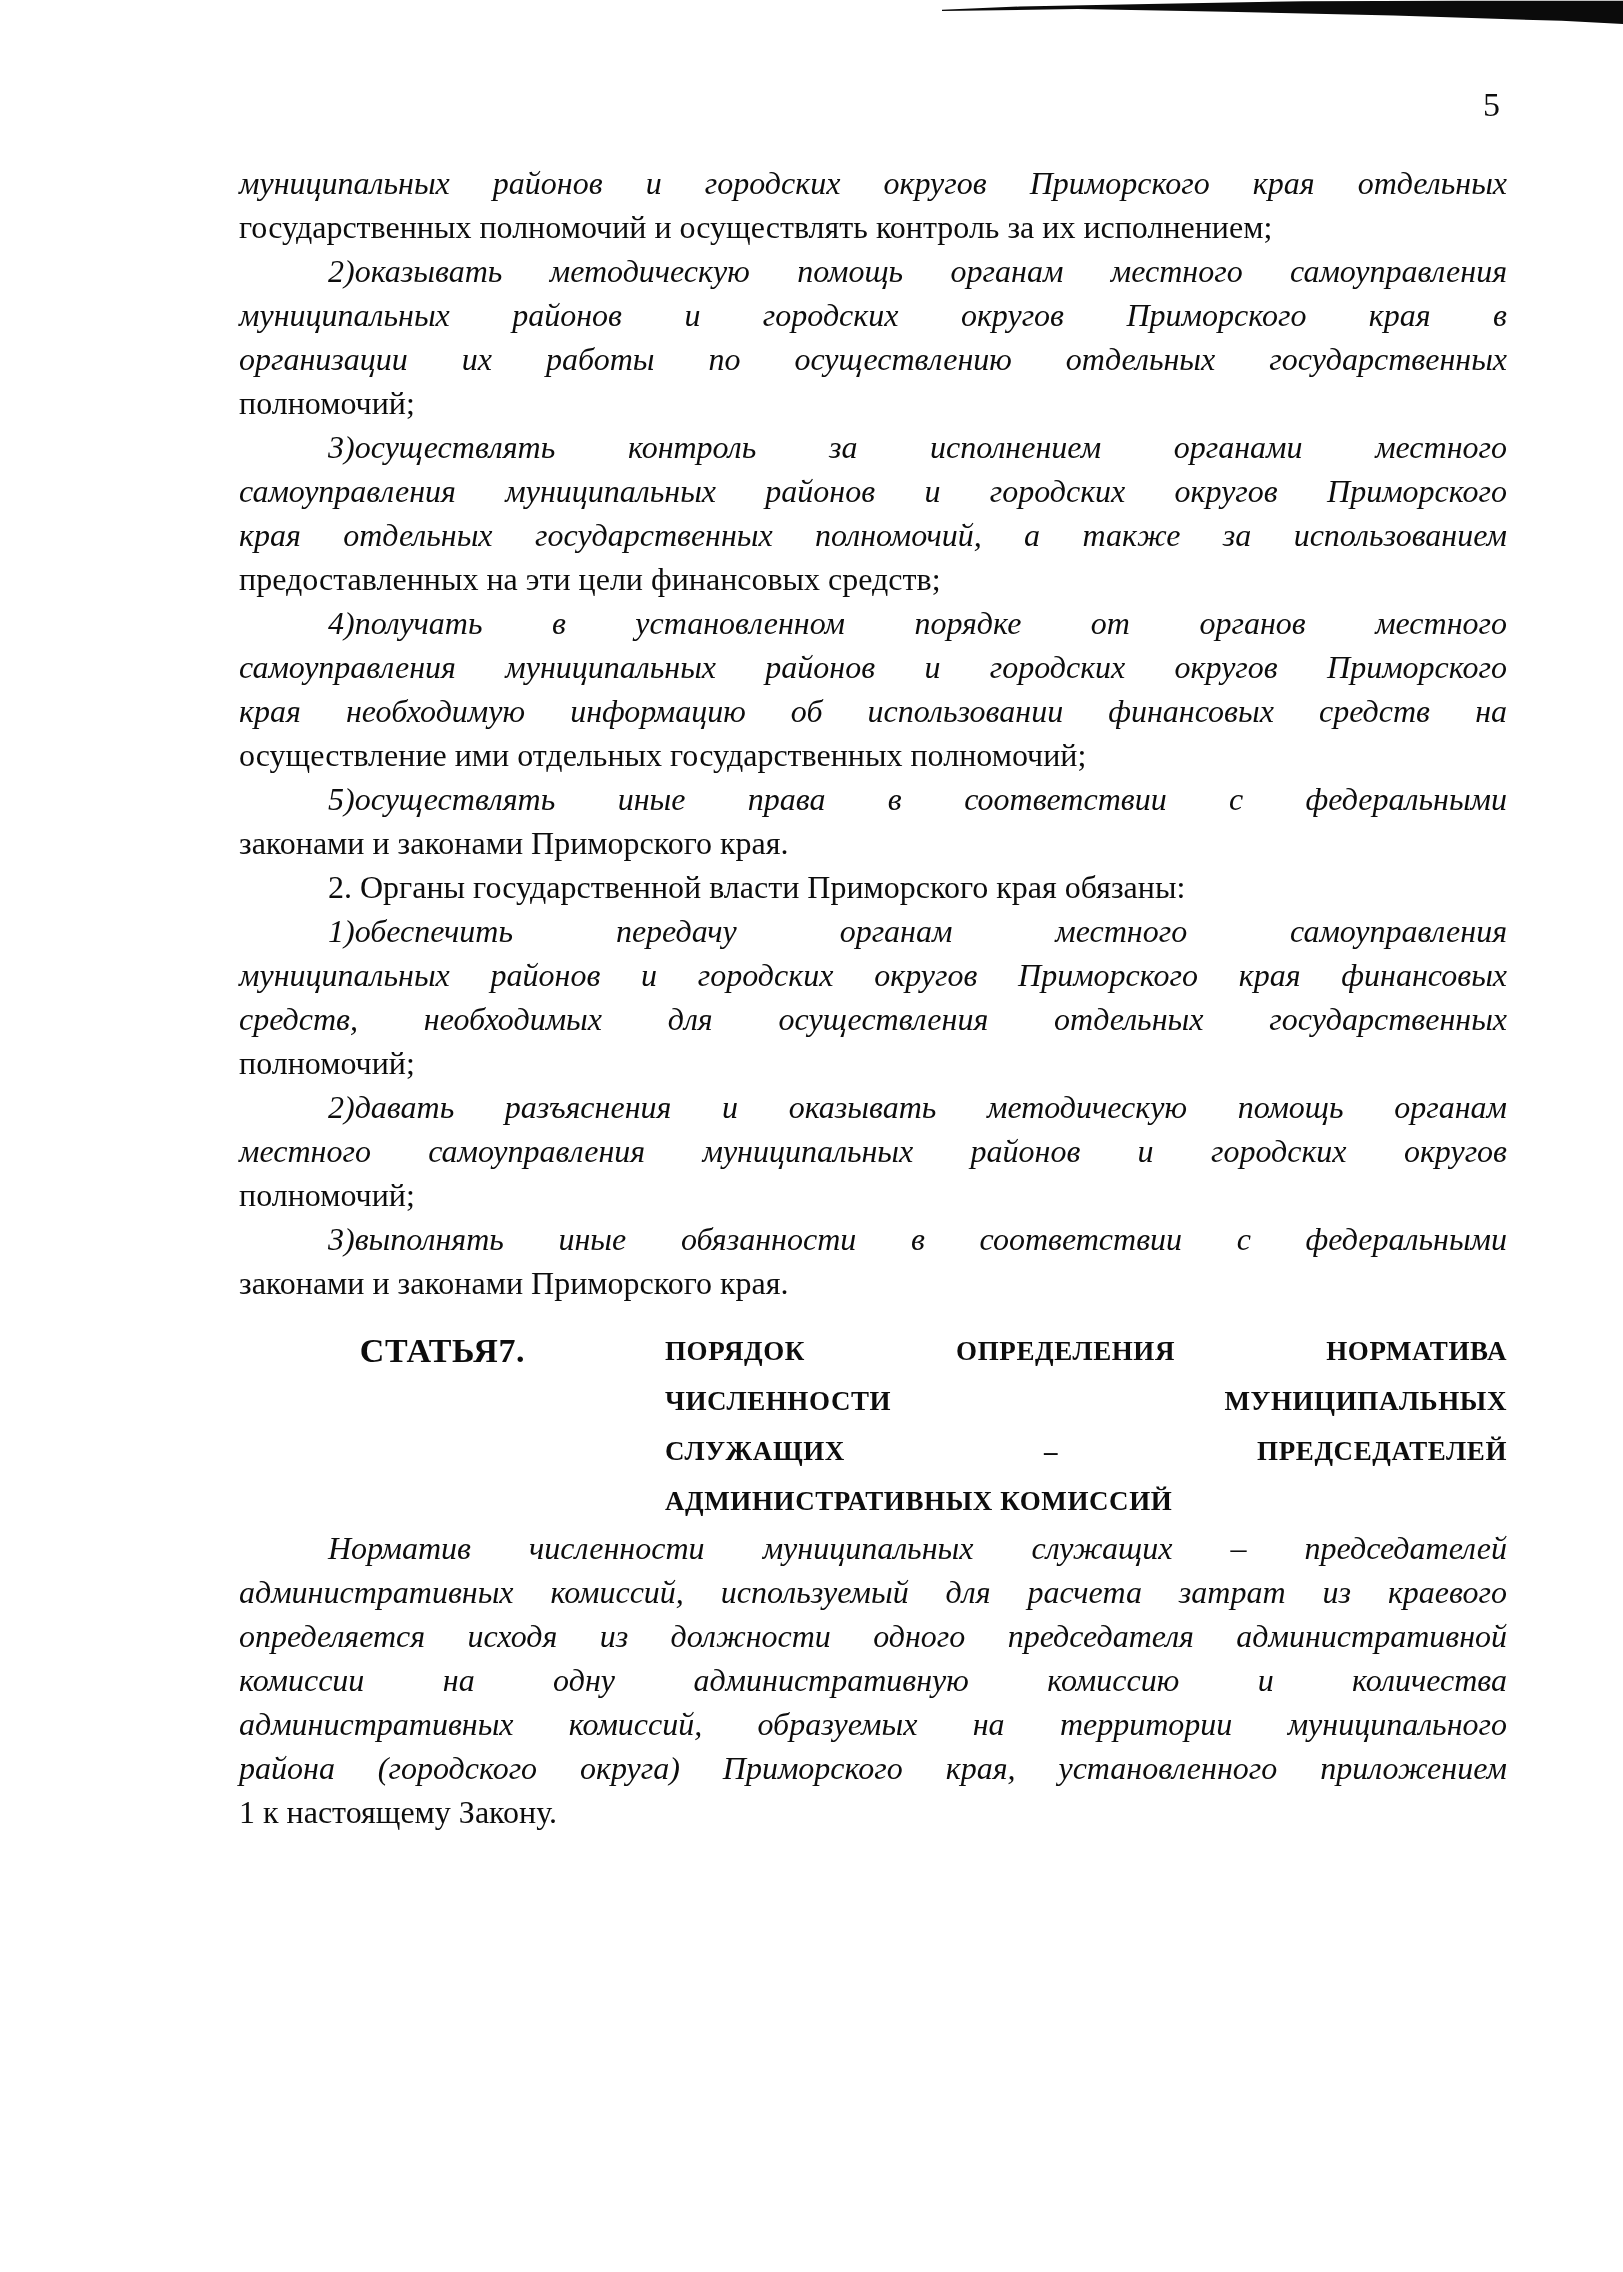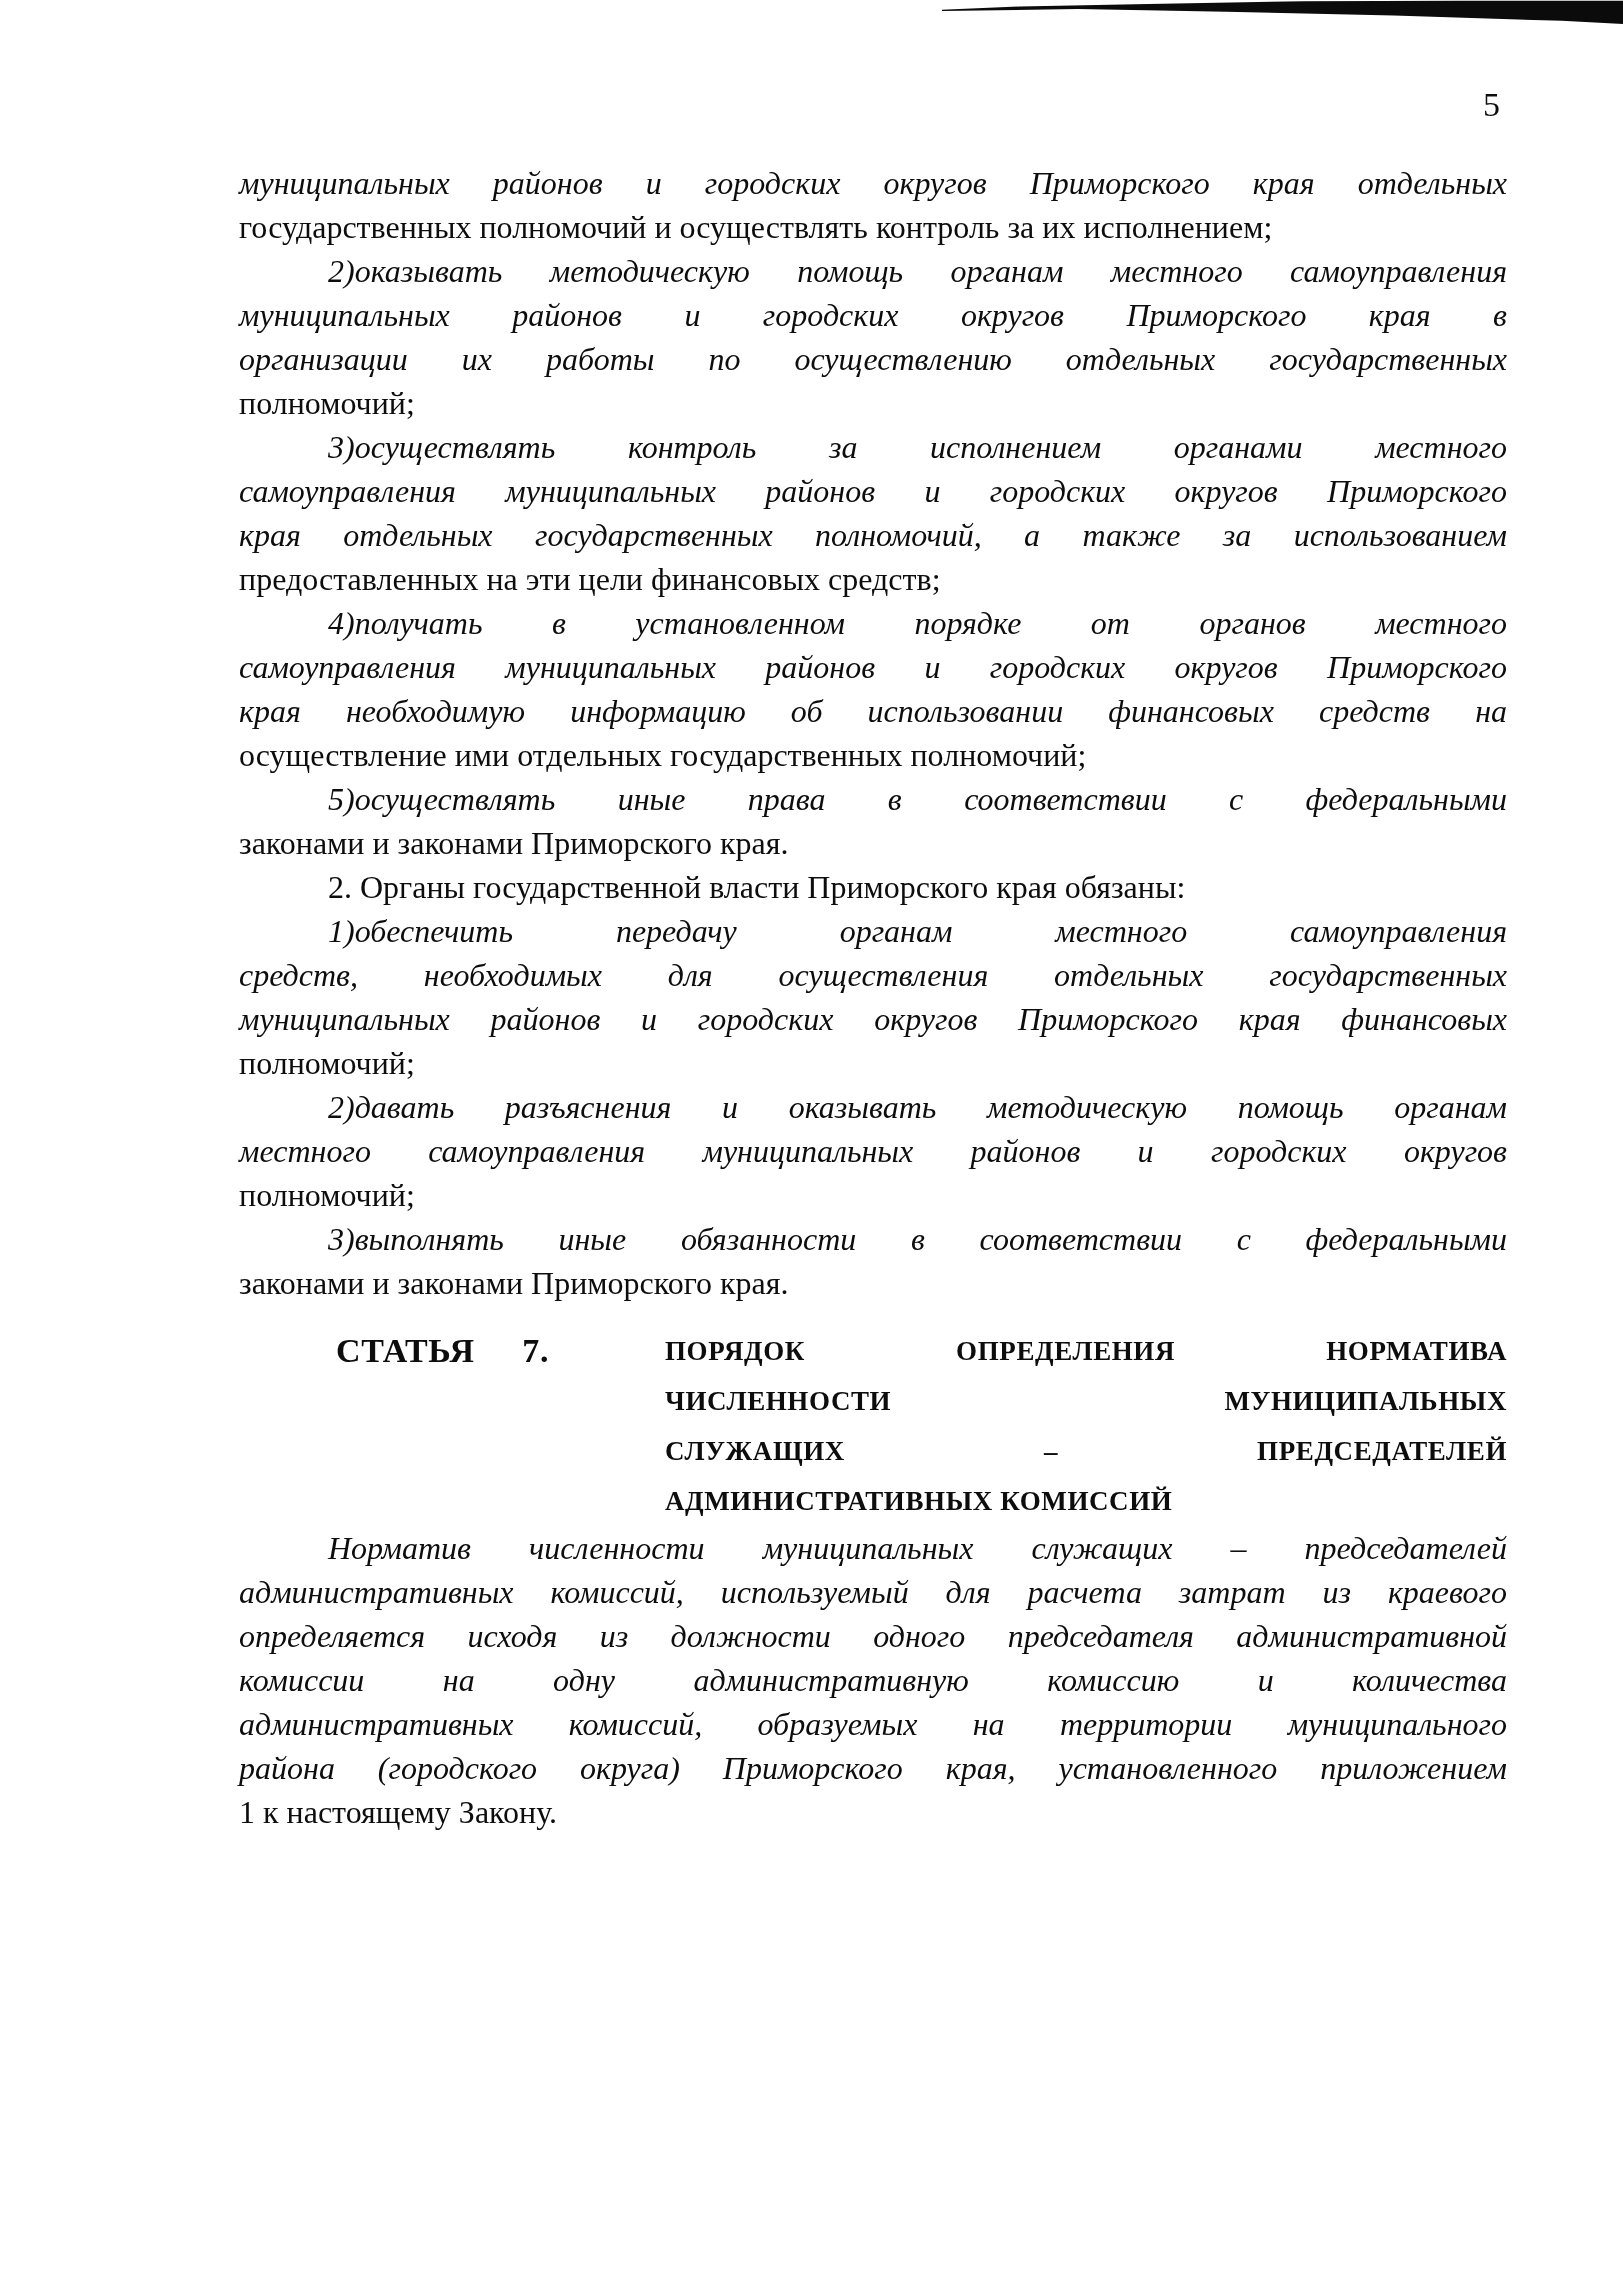--- a/index.html
+++ b/index.html
@@ -75,21 +75,21 @@
     position: absolute;
     left: -329px;
     top: 0;
     width: 213px;
     height: 50px;
     line-height: 50px;
     font-size: 34px;
     font-weight: bold;
     letter-spacing: 0.6px;
     display: flex;
-    justify-content: space-between;
+    justify-content: center;
   }
   .closing {
   }
 </style>
 </head>
 <body>
 
 <div class="page">
 
   <svg class="scan-mark" viewBox="0 0 1055 40" preserveAspectRatio="none" aria-hidden="true">
@@ -112,22 +112,22 @@
         <div class="line fill">края отдельных государственных полномочий, а также за использованием</div>
         <div class="line last">предоставленных на эти цели финансовых средств;</div>
         <div class="line fill indent">4)получать в установленном порядке от органов местного</div>
         <div class="line fill">самоуправления муниципальных районов и городских округов Приморского</div>
         <div class="line fill">края необходимую информацию об использовании финансовых средств на</div>
         <div class="line last">осуществление ими отдельных государственных полномочий;</div>
         <div class="line fill indent">5)осуществлять иные права в соответствии с федеральными</div>
         <div class="line last">законами и законами Приморского края.</div>
         <div class="line last indent">2. Органы государственной власти Приморского края обязаны:</div>
         <div class="line fill indent">1)обеспечить передачу органам местного самоуправления</div>
+        <div class="line fill">муниципальных районов и городских округов Приморского края финансовых</div>
         <div class="line fill">средств, необходимых для осуществления отдельных государственных</div>
-        <div class="line fill">муниципальных районов и городских округов Приморского края финансовых</div>
         <div class="line last">полномочий;</div>
         <div class="line fill indent">2)давать разъяснения и оказывать методическую помощь органам</div>
         <div class="line fill">местного самоуправления муниципальных районов и городских округов</div>
         <div class="line last">полномочий;</div>
         <div class="line fill indent">3)выполнять иные обязанности в соответствии с федеральными</div>
         <div class="line last">законами и законами Приморского края.</div>
       </div>
 
     <div class="heading">
       <div class="heading-label">

